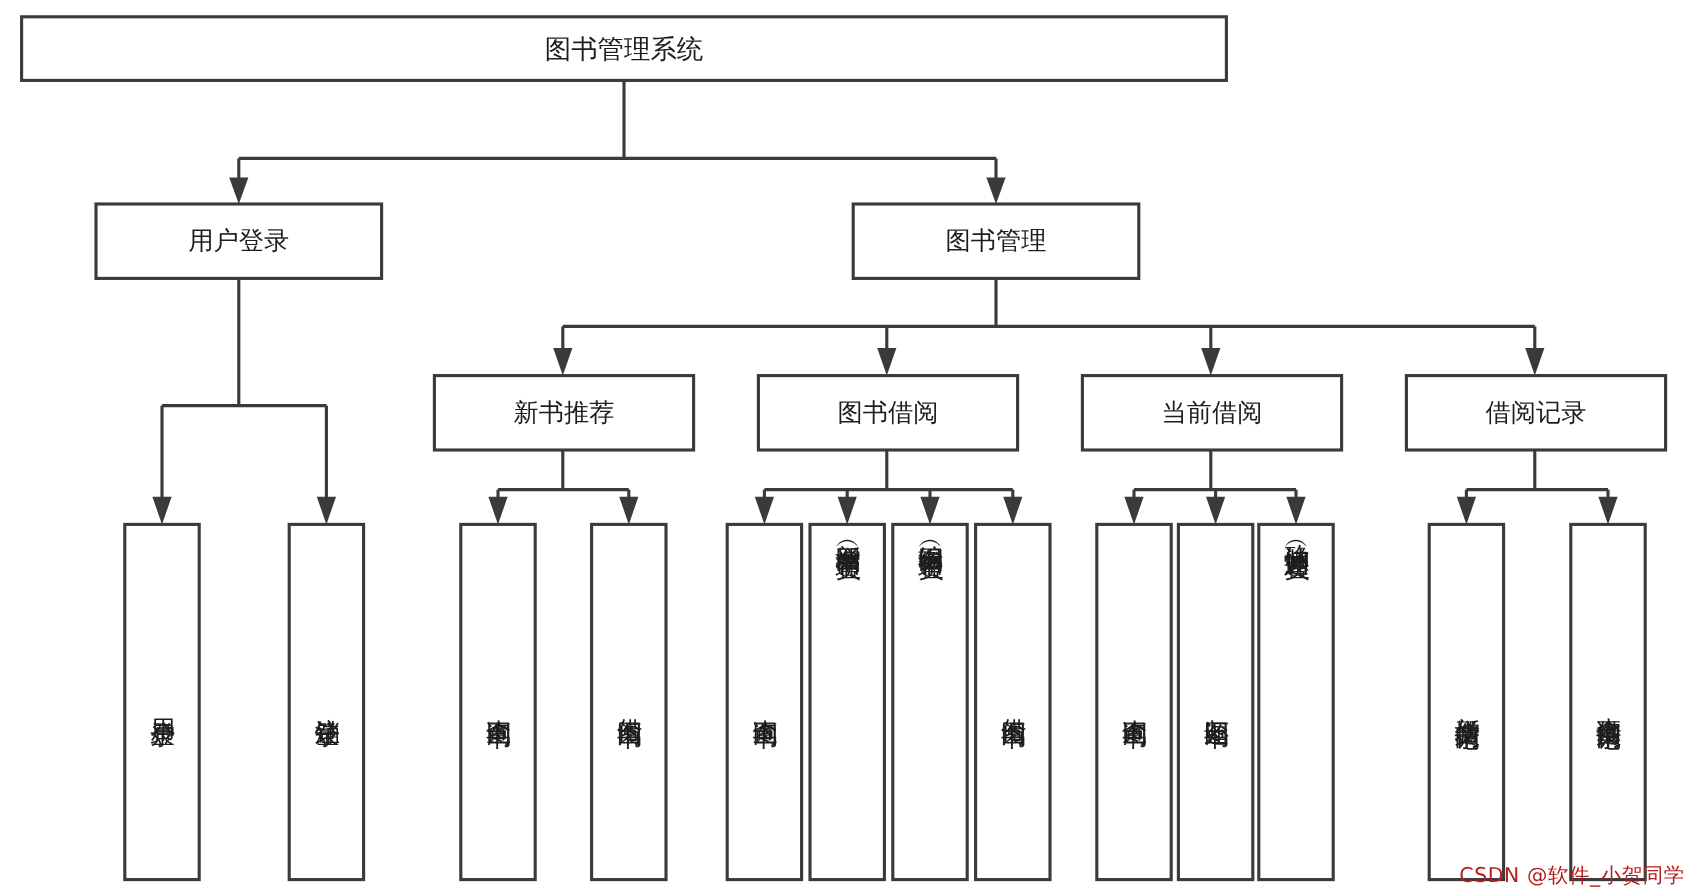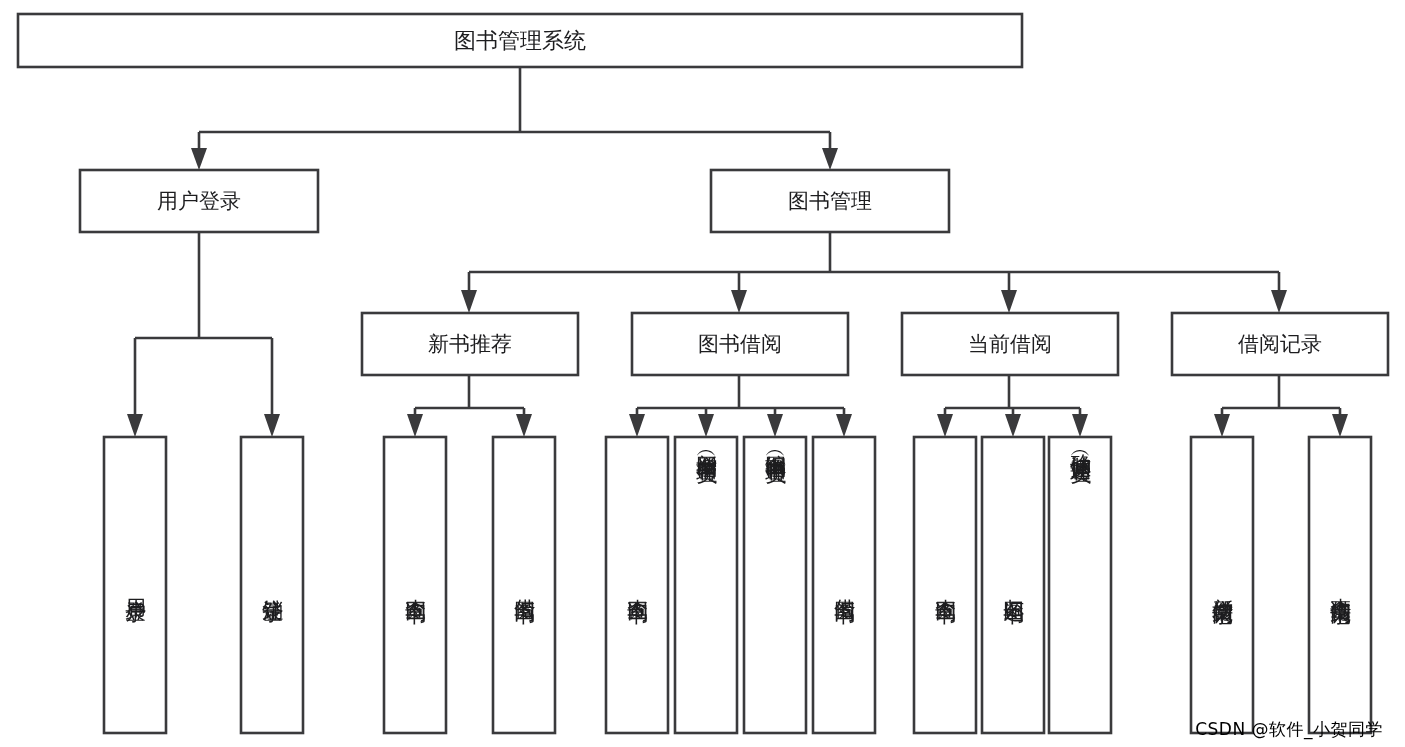--- a/index.html
+++ b/index.html
@@ -59,25 +59,25 @@
     font-family: "DejaVu Sans", "Liberation Sans", sans-serif;
     font-size: 21px;
     line-height: 1.12;
     letter-spacing: 1.5px;
     color: #1d1d1f;
     white-space: nowrap;
     text-align: center;
   }
   #watermark {
     position: absolute;
-    right: 22px;
+    right: 1px;
     bottom: 6px;
     font-family: "DejaVu Sans", "Liberation Sans", sans-serif;
     font-size: 17px;
-    color: #000000;
+    color: #b91c1c;
     letter-spacing: 0.5px;
     white-space: nowrap;
     margin-top: 20px;
   }
 </style>
 </head>
 <body>
 
 <div id="diagram-root">
 

